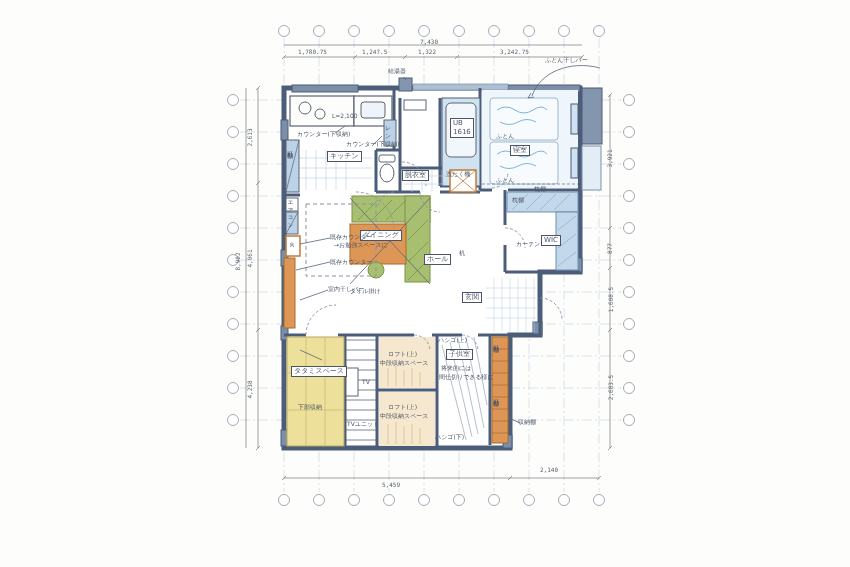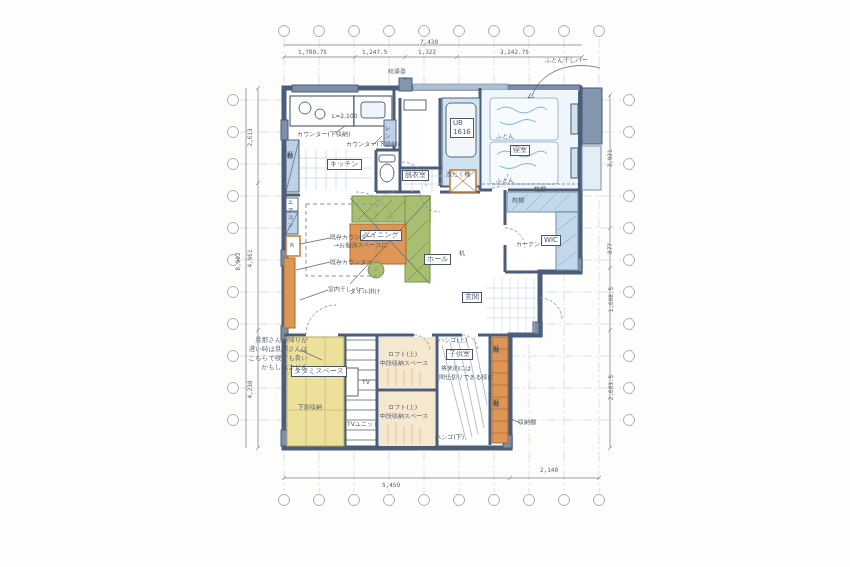--- a/index.html
+++ b/index.html
@@ -350,21 +350,21 @@
         <circle cx="629" cy="228" r="5.5"></circle>
         <circle cx="629" cy="260" r="5.5"></circle>
     <circle cx="629" cy="292" r="5.5"></circle>
         <circle cx="629" cy="324" r="5.5"></circle>
         <circle cx="629" cy="356" r="5.5"></circle>
     <circle cx="629" cy="388" r="5.5"></circle>
         <circle cx="629" cy="420" r="5.5"></circle>
   </g>
 </svg>
 
-<span class="lbl boxed" style="left:327px;top:159px">キッチン</span>
+<span class="lbl boxed" style="left:327px;top:151px">キッチン</span>
 <span class="lbl boxed ubbox" style="left:450px;top:118px"><span>UB</span><br><span>1616</span></span>
 <span class="lbl boxed" style="left:402px;top:170px">脱衣室</span>
 <span class="lbl boxed" style="left:510px;top:145px">寝室</span>
 <span class="lbl boxed" style="left:541px;top:235px">WIC</span>
 <span class="lbl boxed" style="left:360px;top:230px">ダイニング</span>
 <span class="lbl boxed" style="left:424px;top:254px">ホール</span>
 <span class="lbl boxed" style="left:462px;top:292px">玄関</span>
 <span class="lbl boxed" style="left:291px;top:366px">タタミスペース</span>
 <span class="lbl boxed" style="left:446px;top:349px">子供室</span>
 
@@ -397,26 +397,20 @@
 <span class="lbl tiny" style="left:388px;top:403px">ロフト(上)</span>
 <span class="lbl tiny" style="left:380px;top:412px">中段収納スペース</span>
 <span class="lbl tiny" style="left:441px;top:364px">将来的には</span>
 <span class="lbl tiny" style="left:439px;top:373px">間仕切りできる様に</span>
 <span class="lbl tiny vert" style="left:493px;top:340px">可動棚</span>
 <span class="lbl tiny vert" style="left:493px;top:394px">可動棚</span>
 <span class="lbl tiny" style="left:438px;top:336px">ハシゴ(上)</span>
 <span class="lbl tiny" style="left:435px;top:433px">ハシゴ(下)</span>
 <span class="lbl tiny" style="left:518px;top:418px">収納棚</span>
 
-<div class="note r" style="left:222px;top:336px;width:86px">
-  <div>旦那さんの帰りが</div>
-  <div>遅い時は旦那さんは</div>
-  <div>こちらで寝ても良い</div>
-  <div>かもしれません</div>
-</div>
 
 <span class="dim" style="left:420px;top:38px">7,430</span>
 <span class="dim" style="left:298px;top:48px">1,780.75</span>
 <span class="dim" style="left:362px;top:48px">1,247.5</span>
 <span class="dim" style="left:418px;top:48px">1,322</span>
 <span class="dim" style="left:500px;top:48px">3,242.75</span>
 <span class="vdim" style="left:600px;top:155px">3,921</span>
 <span class="vdim" style="left:604px;top:245px">877</span>
 <span class="vdim" style="left:598px;top:296px">1,608.5</span>
 <span class="vdim" style="left:598px;top:384px">2,683.5</span>

